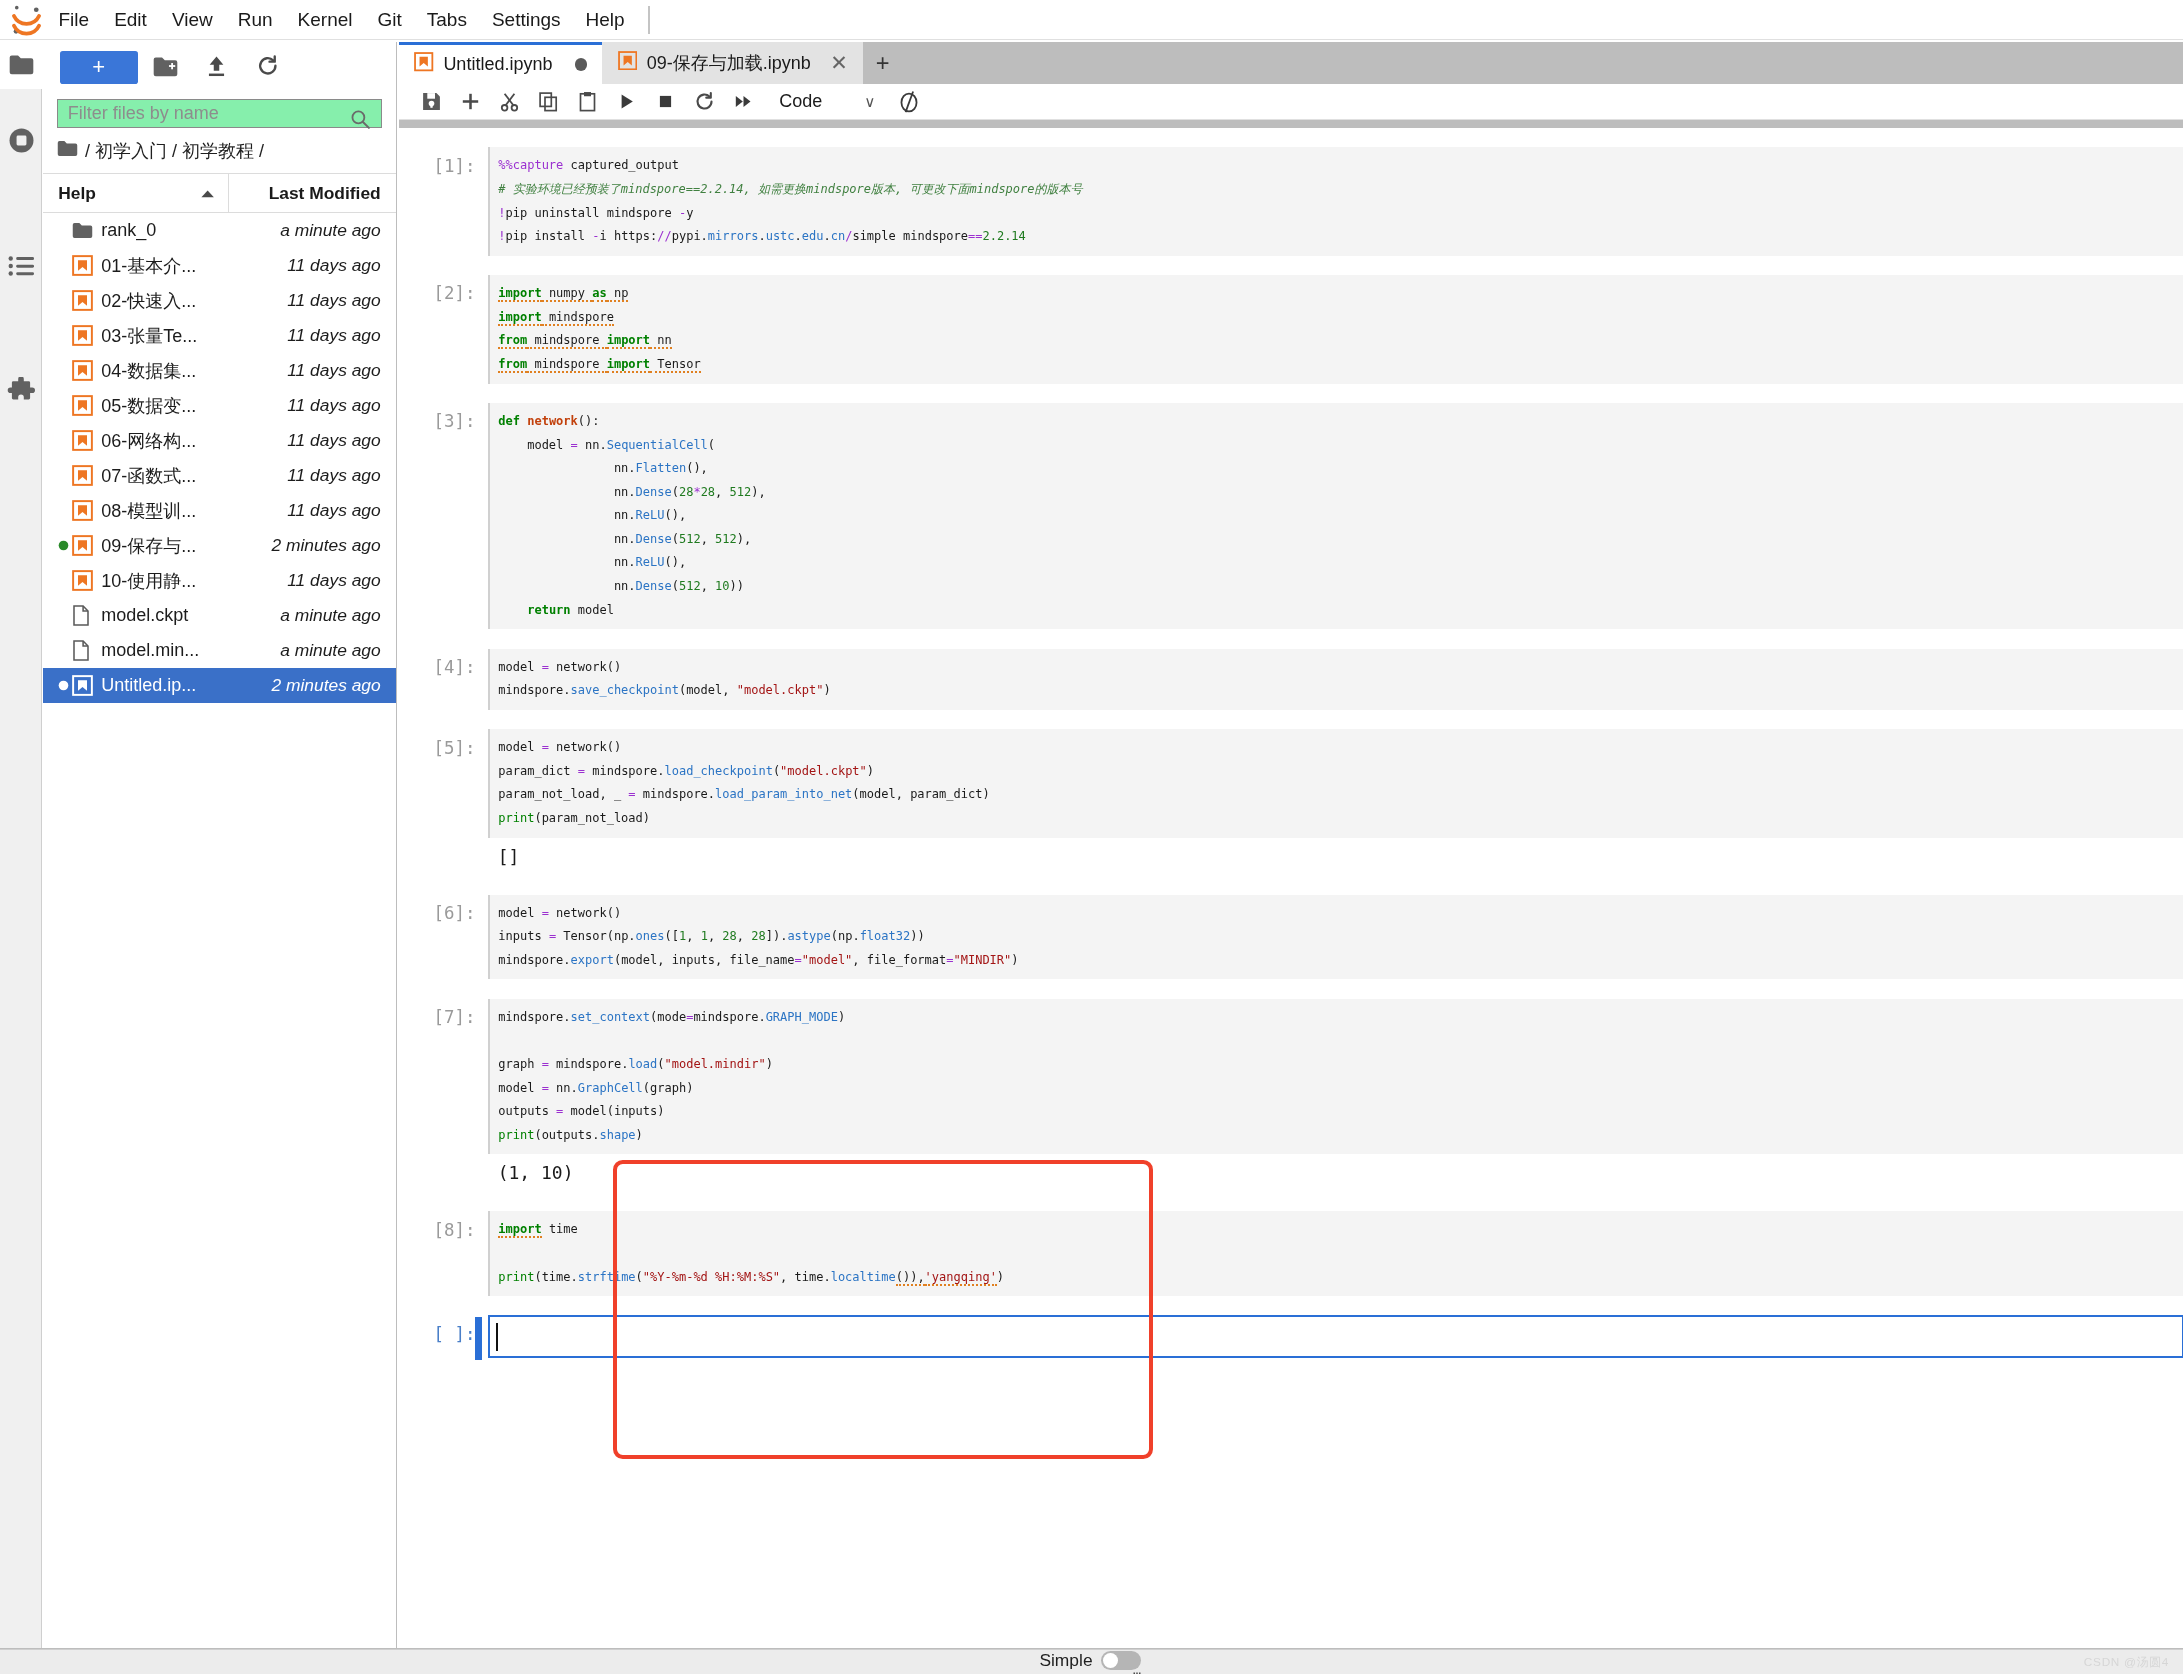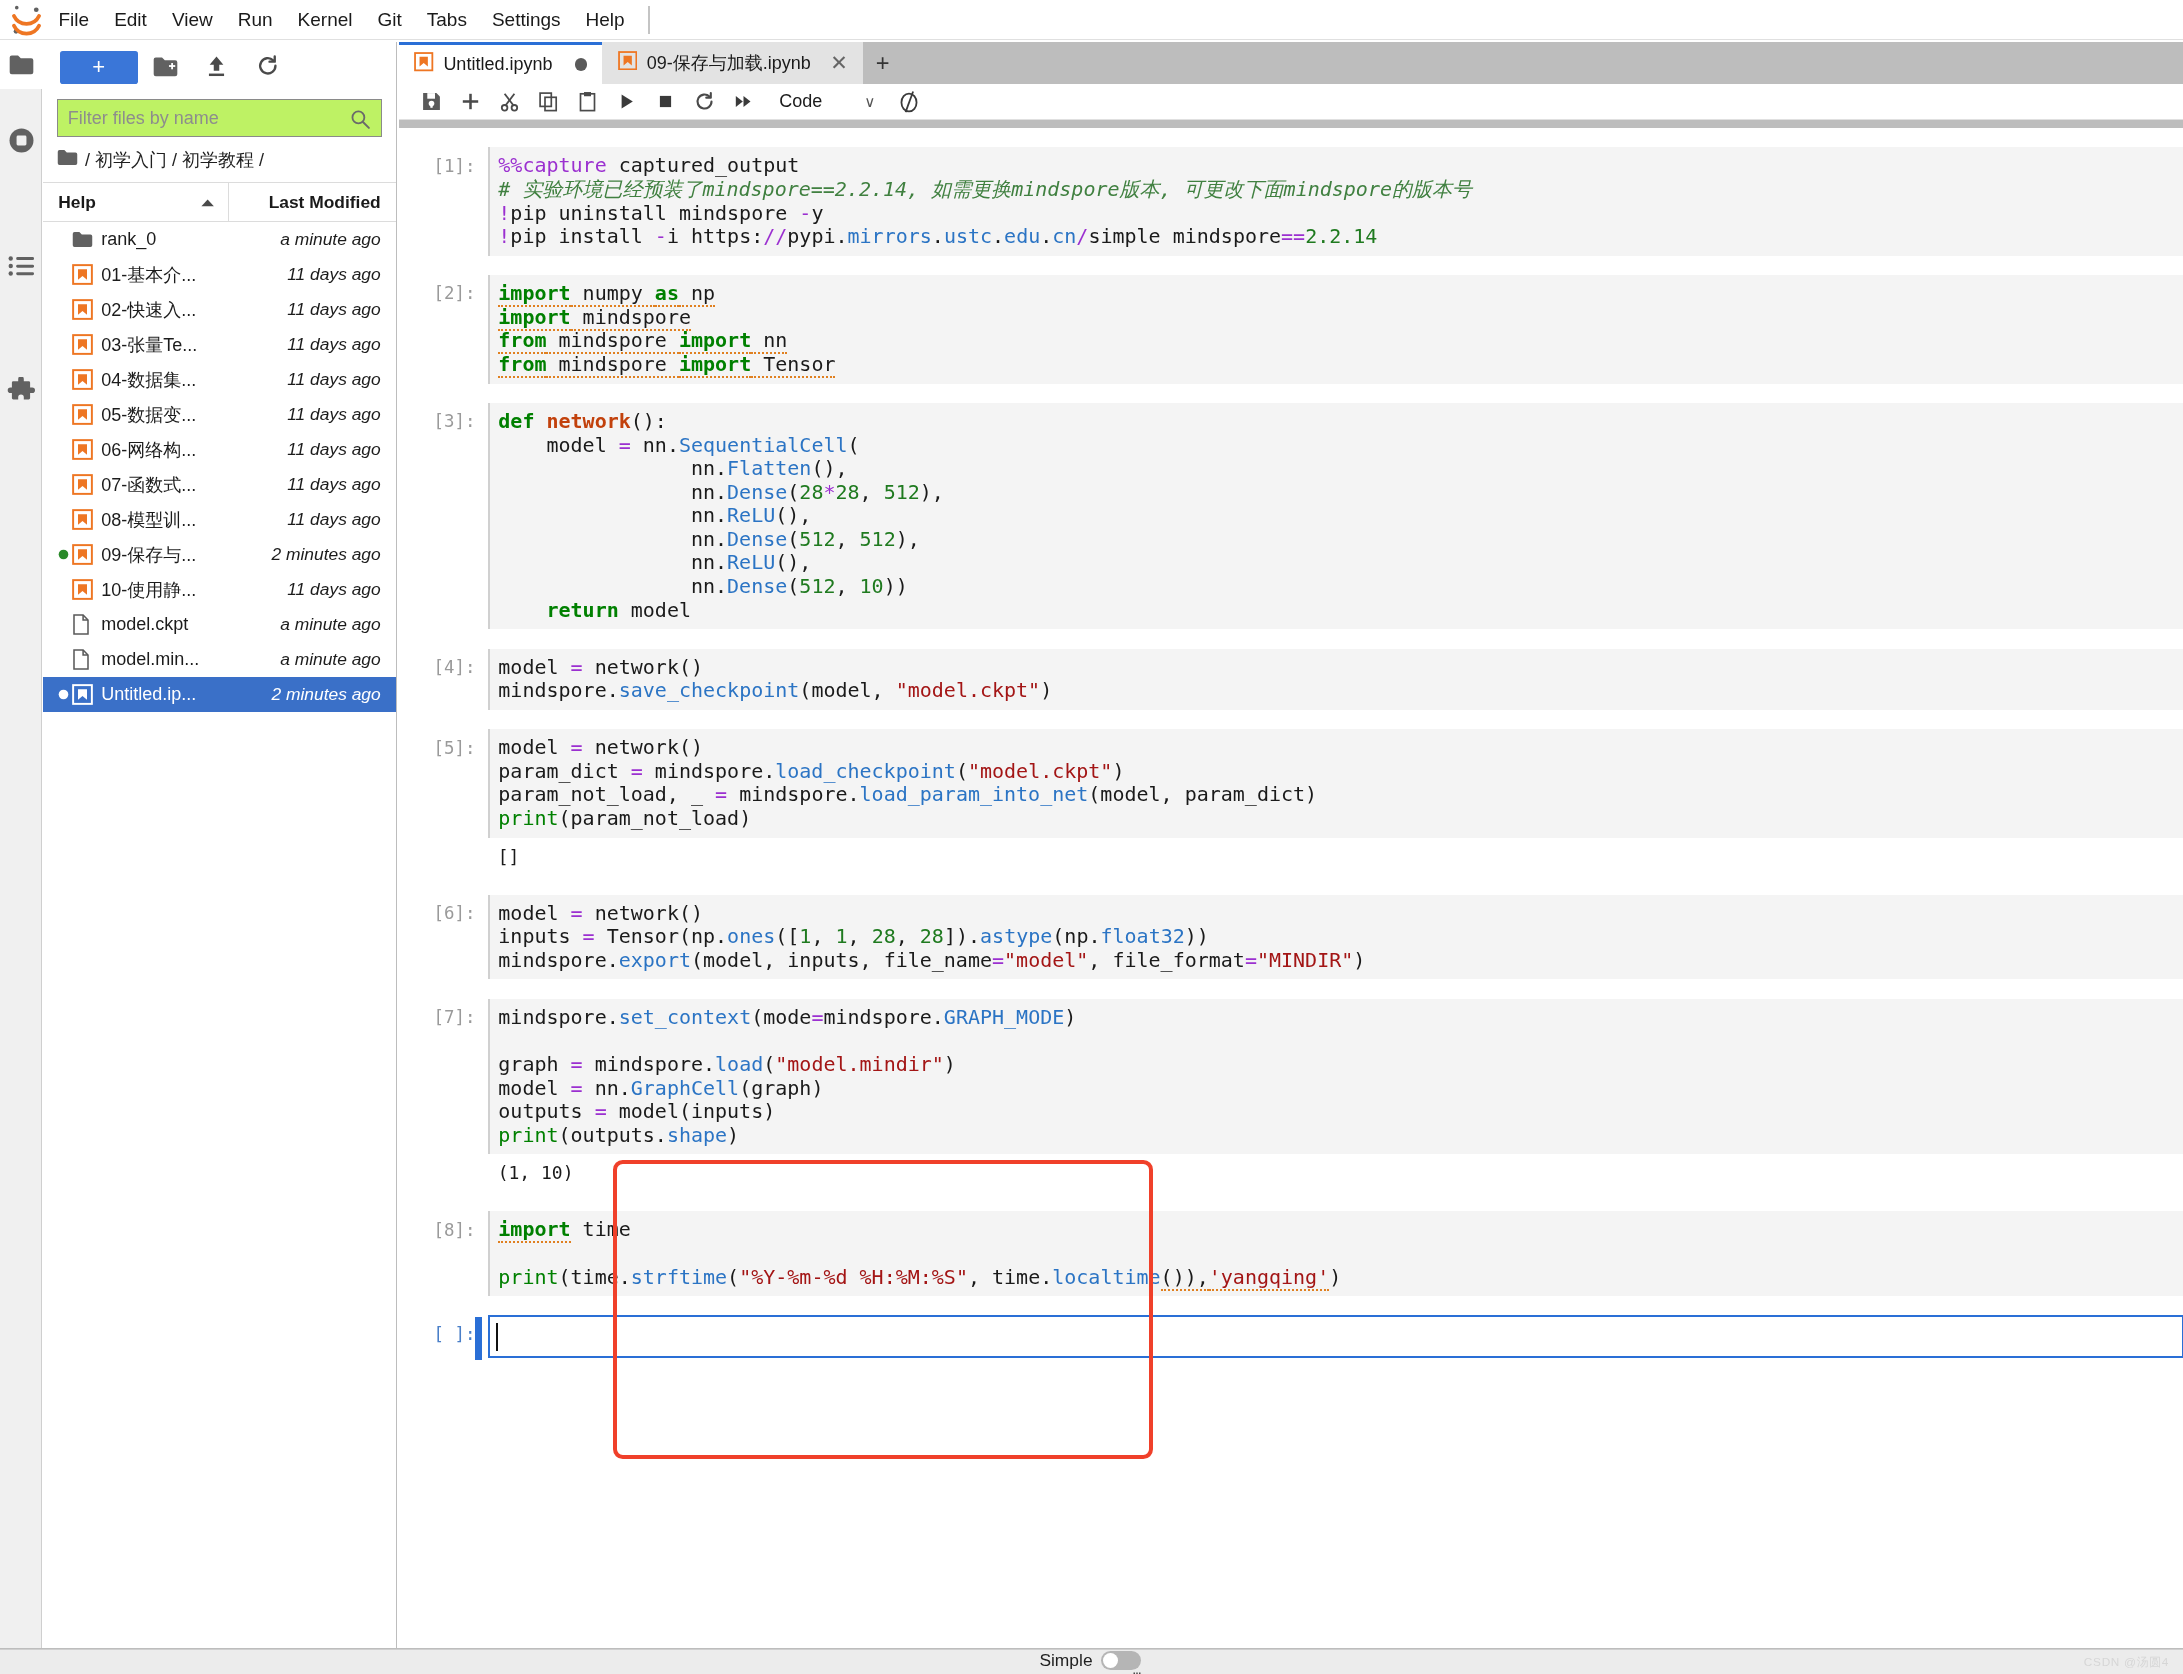--- a/index.html
+++ b/index.html
@@ -42,21 +42,21 @@
     cursor: pointer;
   }
 
   
   #browser {
     position: absolute; left: 43px; top: 42px; width: 354px; height: 1607px;
     background: #fff; border-right: 1.4px solid #bdbdbd;
   }
   #filter-wrap { padding: 15.3px 14px 7px 14px; }
   #filter-box {
-    position: relative; height: 38px; border: 1.4px solid #8a8a8a; background: #bef264;
+    position: relative; height: 29px; border: 1.4px solid #8a8a8a; background: #86efac;
     display: flex; align-items: center;
   }
   #filter-input {
     border: none; outline: none; background: transparent;
     font-size: 18px; color: #5a5a5a; padding: 0 9.7px; width: 285px;
     font-family: "Liberation Sans", sans-serif;
   }
   #filter-input::placeholder { color: #8d8d8d; }
   #search-icon { position: absolute; right: 9.7px; top: 8.3px; }
 
@@ -121,21 +121,21 @@
   }
   .cell { position: relative; display: flex; }
   .prompt {
     flex: 0 0 89px; text-align: right; padding-right: 12.5px;
     font-family: "DejaVu Sans Mono", monospace; font-size: 17.4px; color: #9a9a9a;
     padding-top: 8.3px; user-select: none;
   }
   .codebox {
     flex: 1; background: #f4f4f4; border-left: 2.1px solid #d0d0d0;
     padding: 7px 0 7px 8.3px;
-    font-family: "DejaVu Sans Mono", monospace; font-size: 20px; line-height: 23.6px;
+    font-family: "DejaVu Sans Mono", monospace; font-size: 12px; line-height: 23.6px;
     white-space: pre; color: #1a1a1a;
   }
   .outbox {
     flex: 1; background: #fff; padding: 7px 0 7px 9.7px;
     font-family: "DejaVu Sans Mono", monospace; font-size: 18px; line-height: 23.6px;
     white-space: pre; color: #1a1a1a;
   }
   .spacer { height: 19.4px; }
 
   

